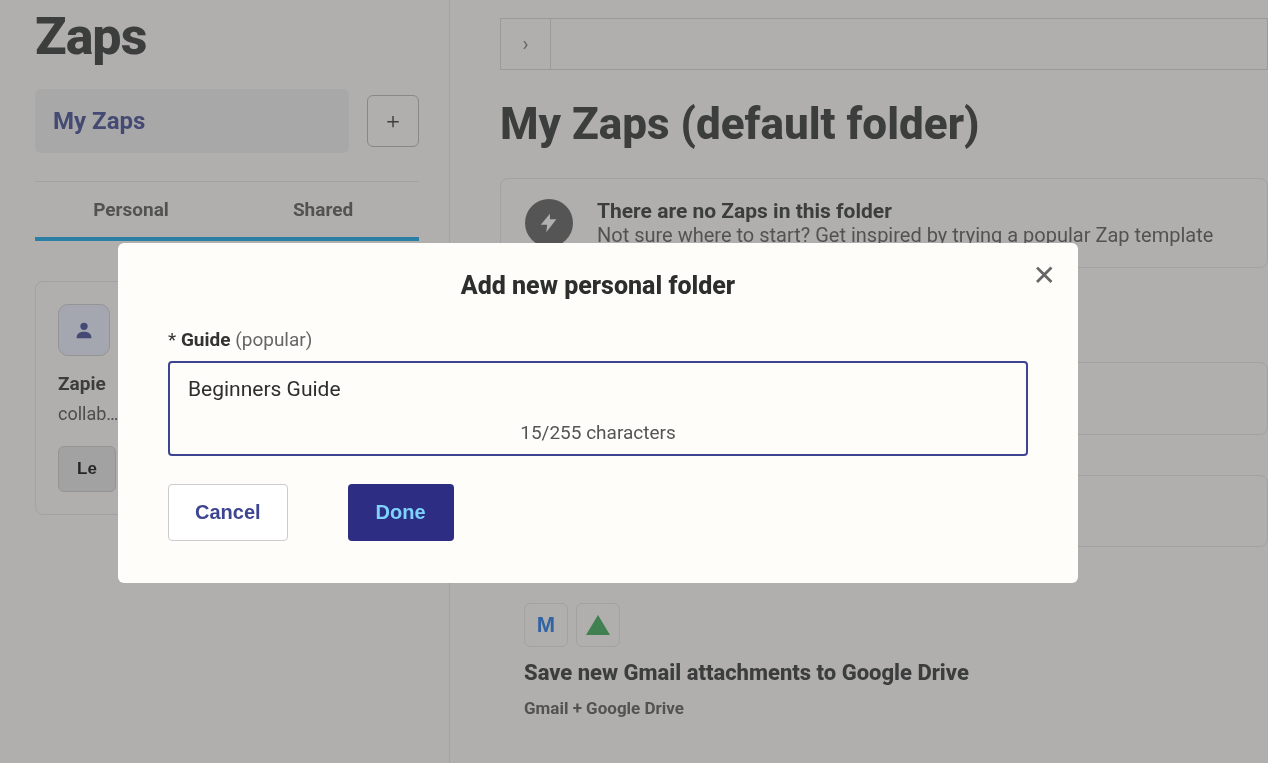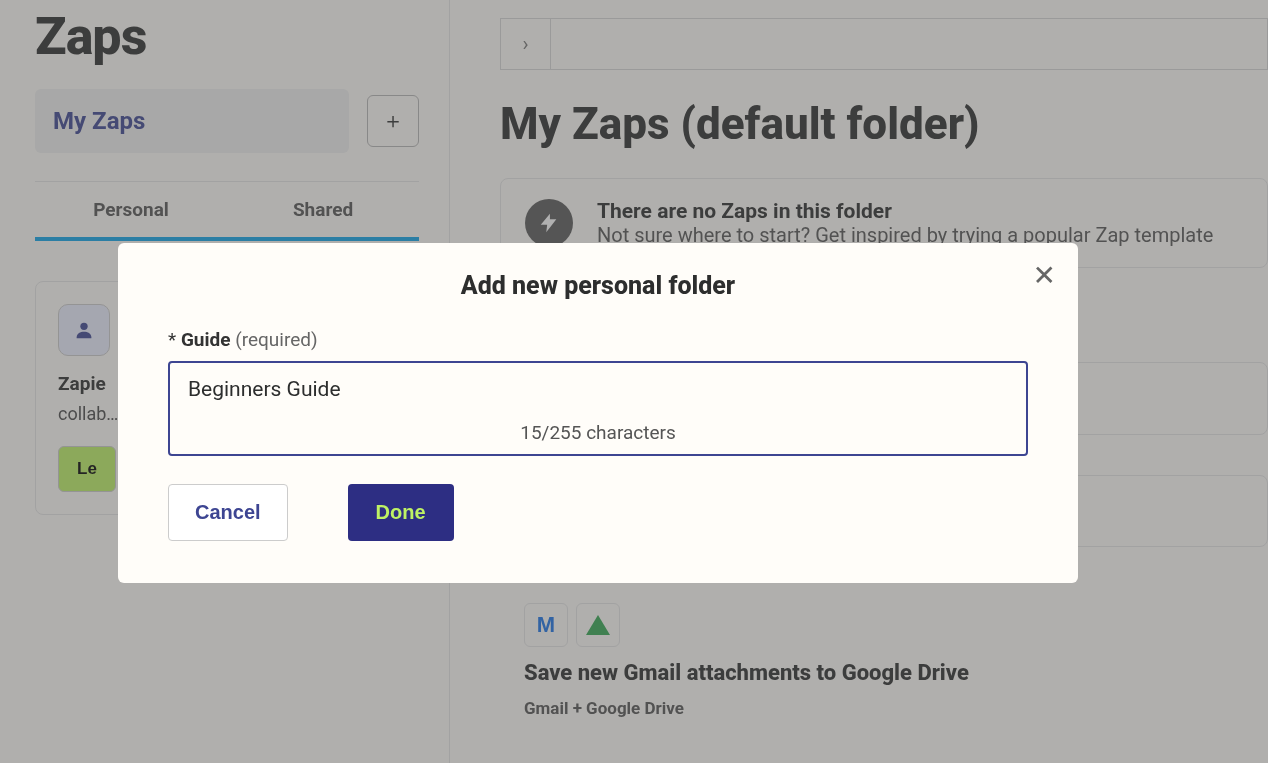--- a/index.html
+++ b/index.html
@@ -103,21 +103,21 @@
       font-size: 18px;
       color: #4a4a4a;
       line-height: 1.4;
       margin-bottom: 20px;
     }
     .info-btn {
       border: 1px solid #ccc;
       border-radius: 6px;
       padding: 12px 18px;
       font-weight: 700;
-      background: #bef264;
+      background: #e5e5e5;
       cursor: pointer;
       font-size: 17px;
     }
 
     .main {
       flex: 1;
       padding: 18px 0 18px 50px;
     }
     .breadcrumb-bar {
       border: 1px solid #d7d7d7;
@@ -287,21 +287,21 @@
       color: #3d4592;
       font-weight: 800;
       font-size: 20px;
       padding: 16px 26px;
       border-radius: 4px;
       cursor: pointer;
     }
     .btn-done {
       border: none;
       background: #2d2e83;
-      color: #bef264;
+      color: #7dd3fc;
       font-weight: 800;
       font-size: 20px;
       padding: 16px 28px;
       border-radius: 4px;
       cursor: pointer;
     }
     
     .gm-m { font-family: sans-serif; }
     .gm-m .b{color:#1a73e8}
     
@@ -394,21 +394,21 @@
 <div class="overlay">
   <div class="modal">
     <button class="modal-close">
       <span>✕</span>
     </button>
     <div class="modal-title">Add new personal folder</div>
 
     <div class="field-label">
       <span class="star">*</span>
       <span class="name">Guide</span>
-      <span class="req">(required)</span>
+      <span class="req">(popular)</span>
     </div>
 
     <div class="field-wrap">
       <input class="field-input" value="Beginners Guide" style="">
       <div class="char-count">15/255 characters</div>
     </div>
 
     <div class="modal-actions">
       <button class="btn-cancel">Cancel</button>
       <button class="btn-done">Done</button>

